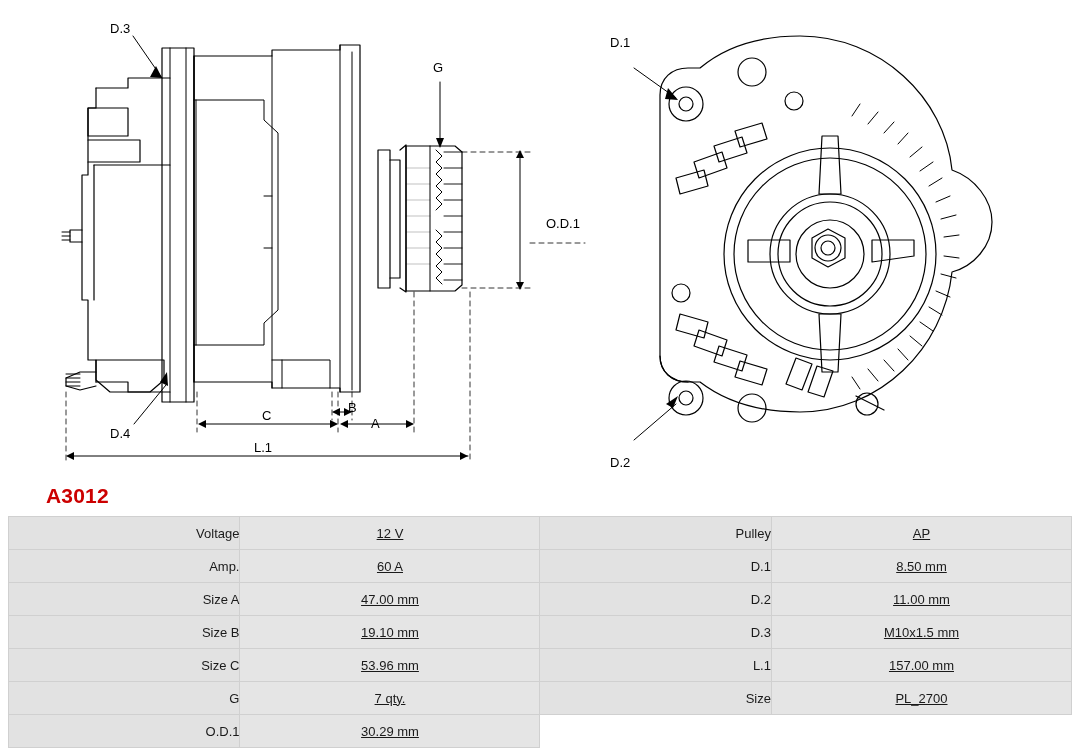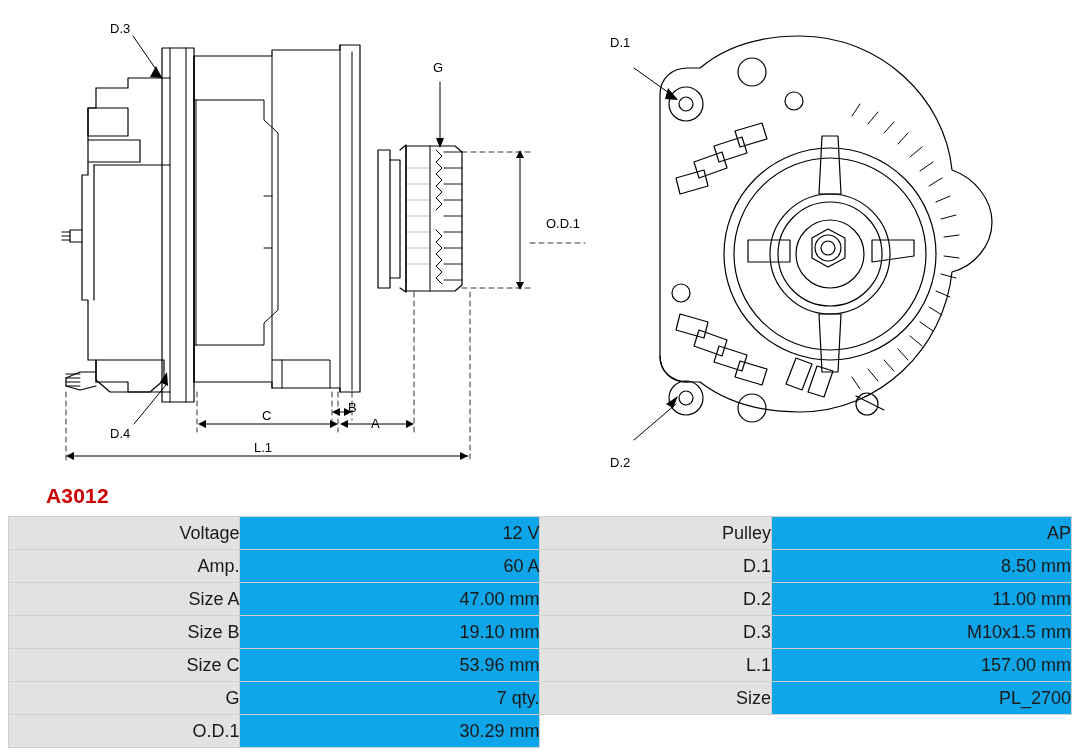--- a/index.html
+++ b/index.html
@@ -41,35 +41,36 @@
     position: absolute;
     left: 8px;
     top: 516px;
     width: 1064px;
     border-collapse: collapse;
     table-layout: fixed;
   }
   .spec-table td {
     border: 1px solid #d0d0d0;
     height: 32px;
-    font-size: 18px;
+    font-size: 13px;
     padding: 0 0;
     vertical-align: middle;
   }
   .spec-table td.label {
     background: #e2e2e2;
     text-align: right;
     color: #1a1a1a;
     width: 222px;
   }
   .spec-table td.value {
-    background: #0ea5e9;
-    text-align: right;
+    background: #e5e5e5;
+    text-align: center;
     color: #1a1a1a;
     width: 288px;
+    text-decoration: underline;
   }
   .spec-table td.empty {
     background: #ffffff;
     border: 1px solid #ffffff;
   }
   .spec-table td.empty-label {
     background: #ffffff;
     border-left: 1px solid #ffffff;
     border-right: 1px solid #ffffff;
     border-bottom: 1px solid #ffffff;

